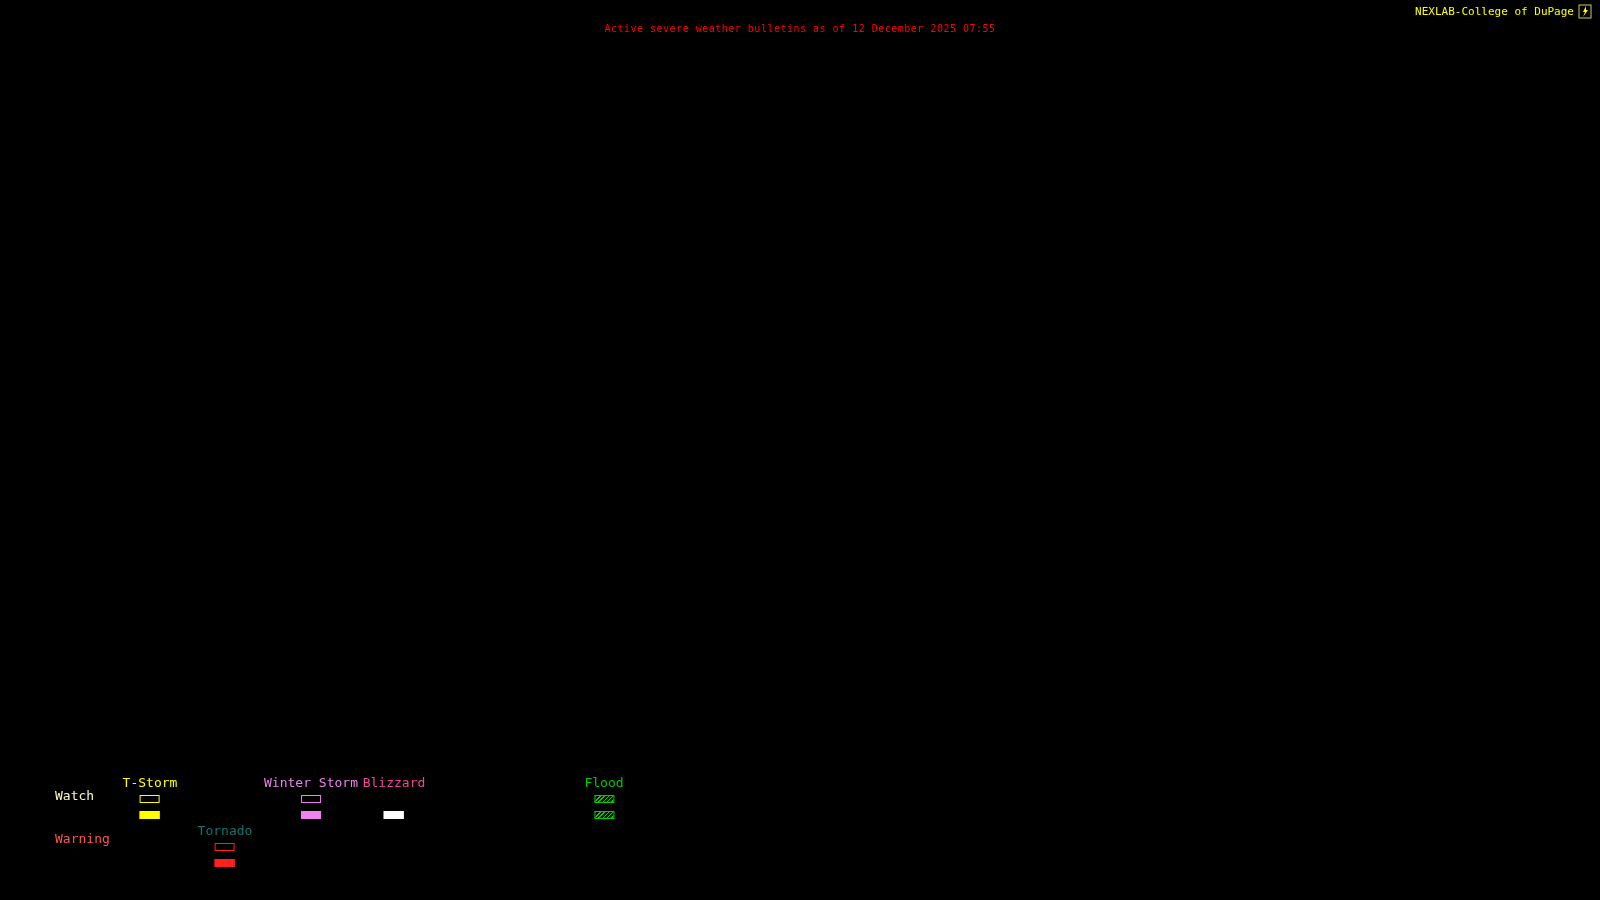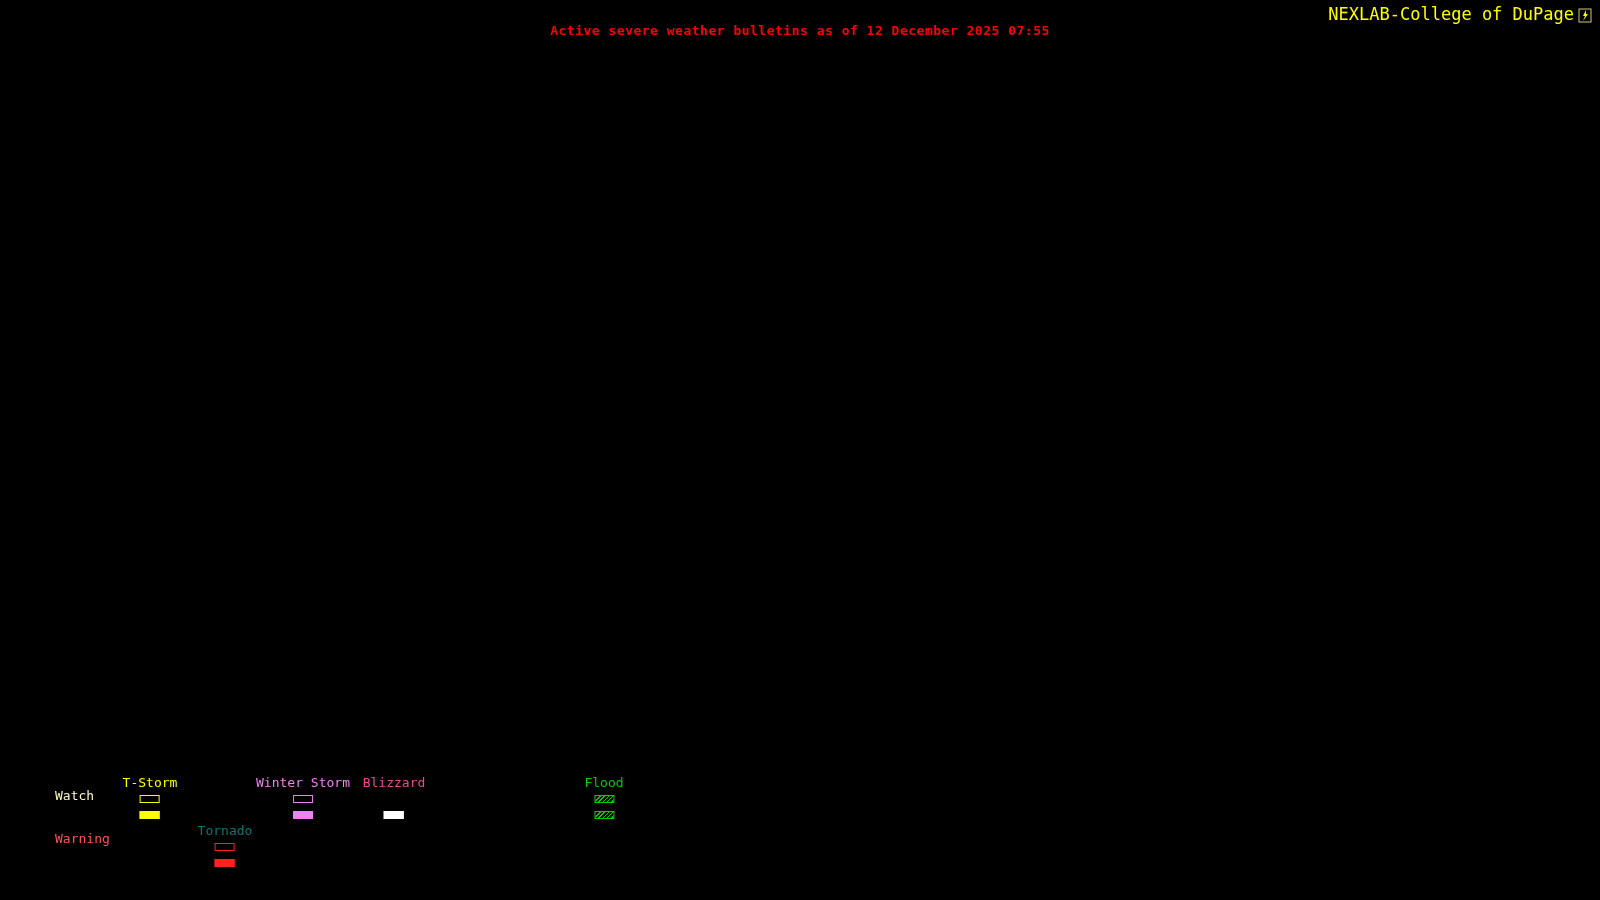--- a/index.html
+++ b/index.html
@@ -13,33 +13,32 @@
     position: absolute;
     left: 0; top: 0;
     width: 1600px; height: 900px;
     background: #000000;
   }
   .title {
     position: absolute;
     top: 23px;
     left: 50%;
     transform: translateX(-50%);
-    font-size: 13px;
+    font-size: 10px;
     letter-spacing: 0.5px;
     white-space: nowrap;
-    font-weight: bold;
   }
   .source {
     position: absolute;
     top: 4px;
     right: 8px;
     display: flex;
     align-items: center;
     gap: 4px;
-    font-size: 17px;
+    font-size: 11px;
     white-space: nowrap;
   }
   .logo-icon { display: inline-block; width: 14px; height: 15px; }
   .legend {
     position: absolute;
     left: 55px;
     top: 776px;
     width: 640px;
     height: 52px;
     font-size: 13px;
@@ -62,21 +61,21 @@
   }
   .legend-col-label { white-space: nowrap; line-height: 14px; }
   .swatch {
     width: 20px; height: 8px;
     background: transparent;
   }
   .swatch.watch   { margin-top: 5px; }
   .swatch.warning { margin-top: 8px; }
   .c0 { left: 95px; }
   .c1 { left: 170px; }
-  .c2 { left: 248px; }
+  .c2 { left: 256px; }
   .c3 { left: 339px; }
   .c4 { left: 445px; }
   .c5 { left: 549px; justify-content: space-between; }
 </style>
 </head>
 <body>
 
 <div class="map-canvas"></div>
 
 <div class="title" style="color: rgb(255, 0, 0);">Active severe weather bulletins as of 12 December 2025 07:55</div>

